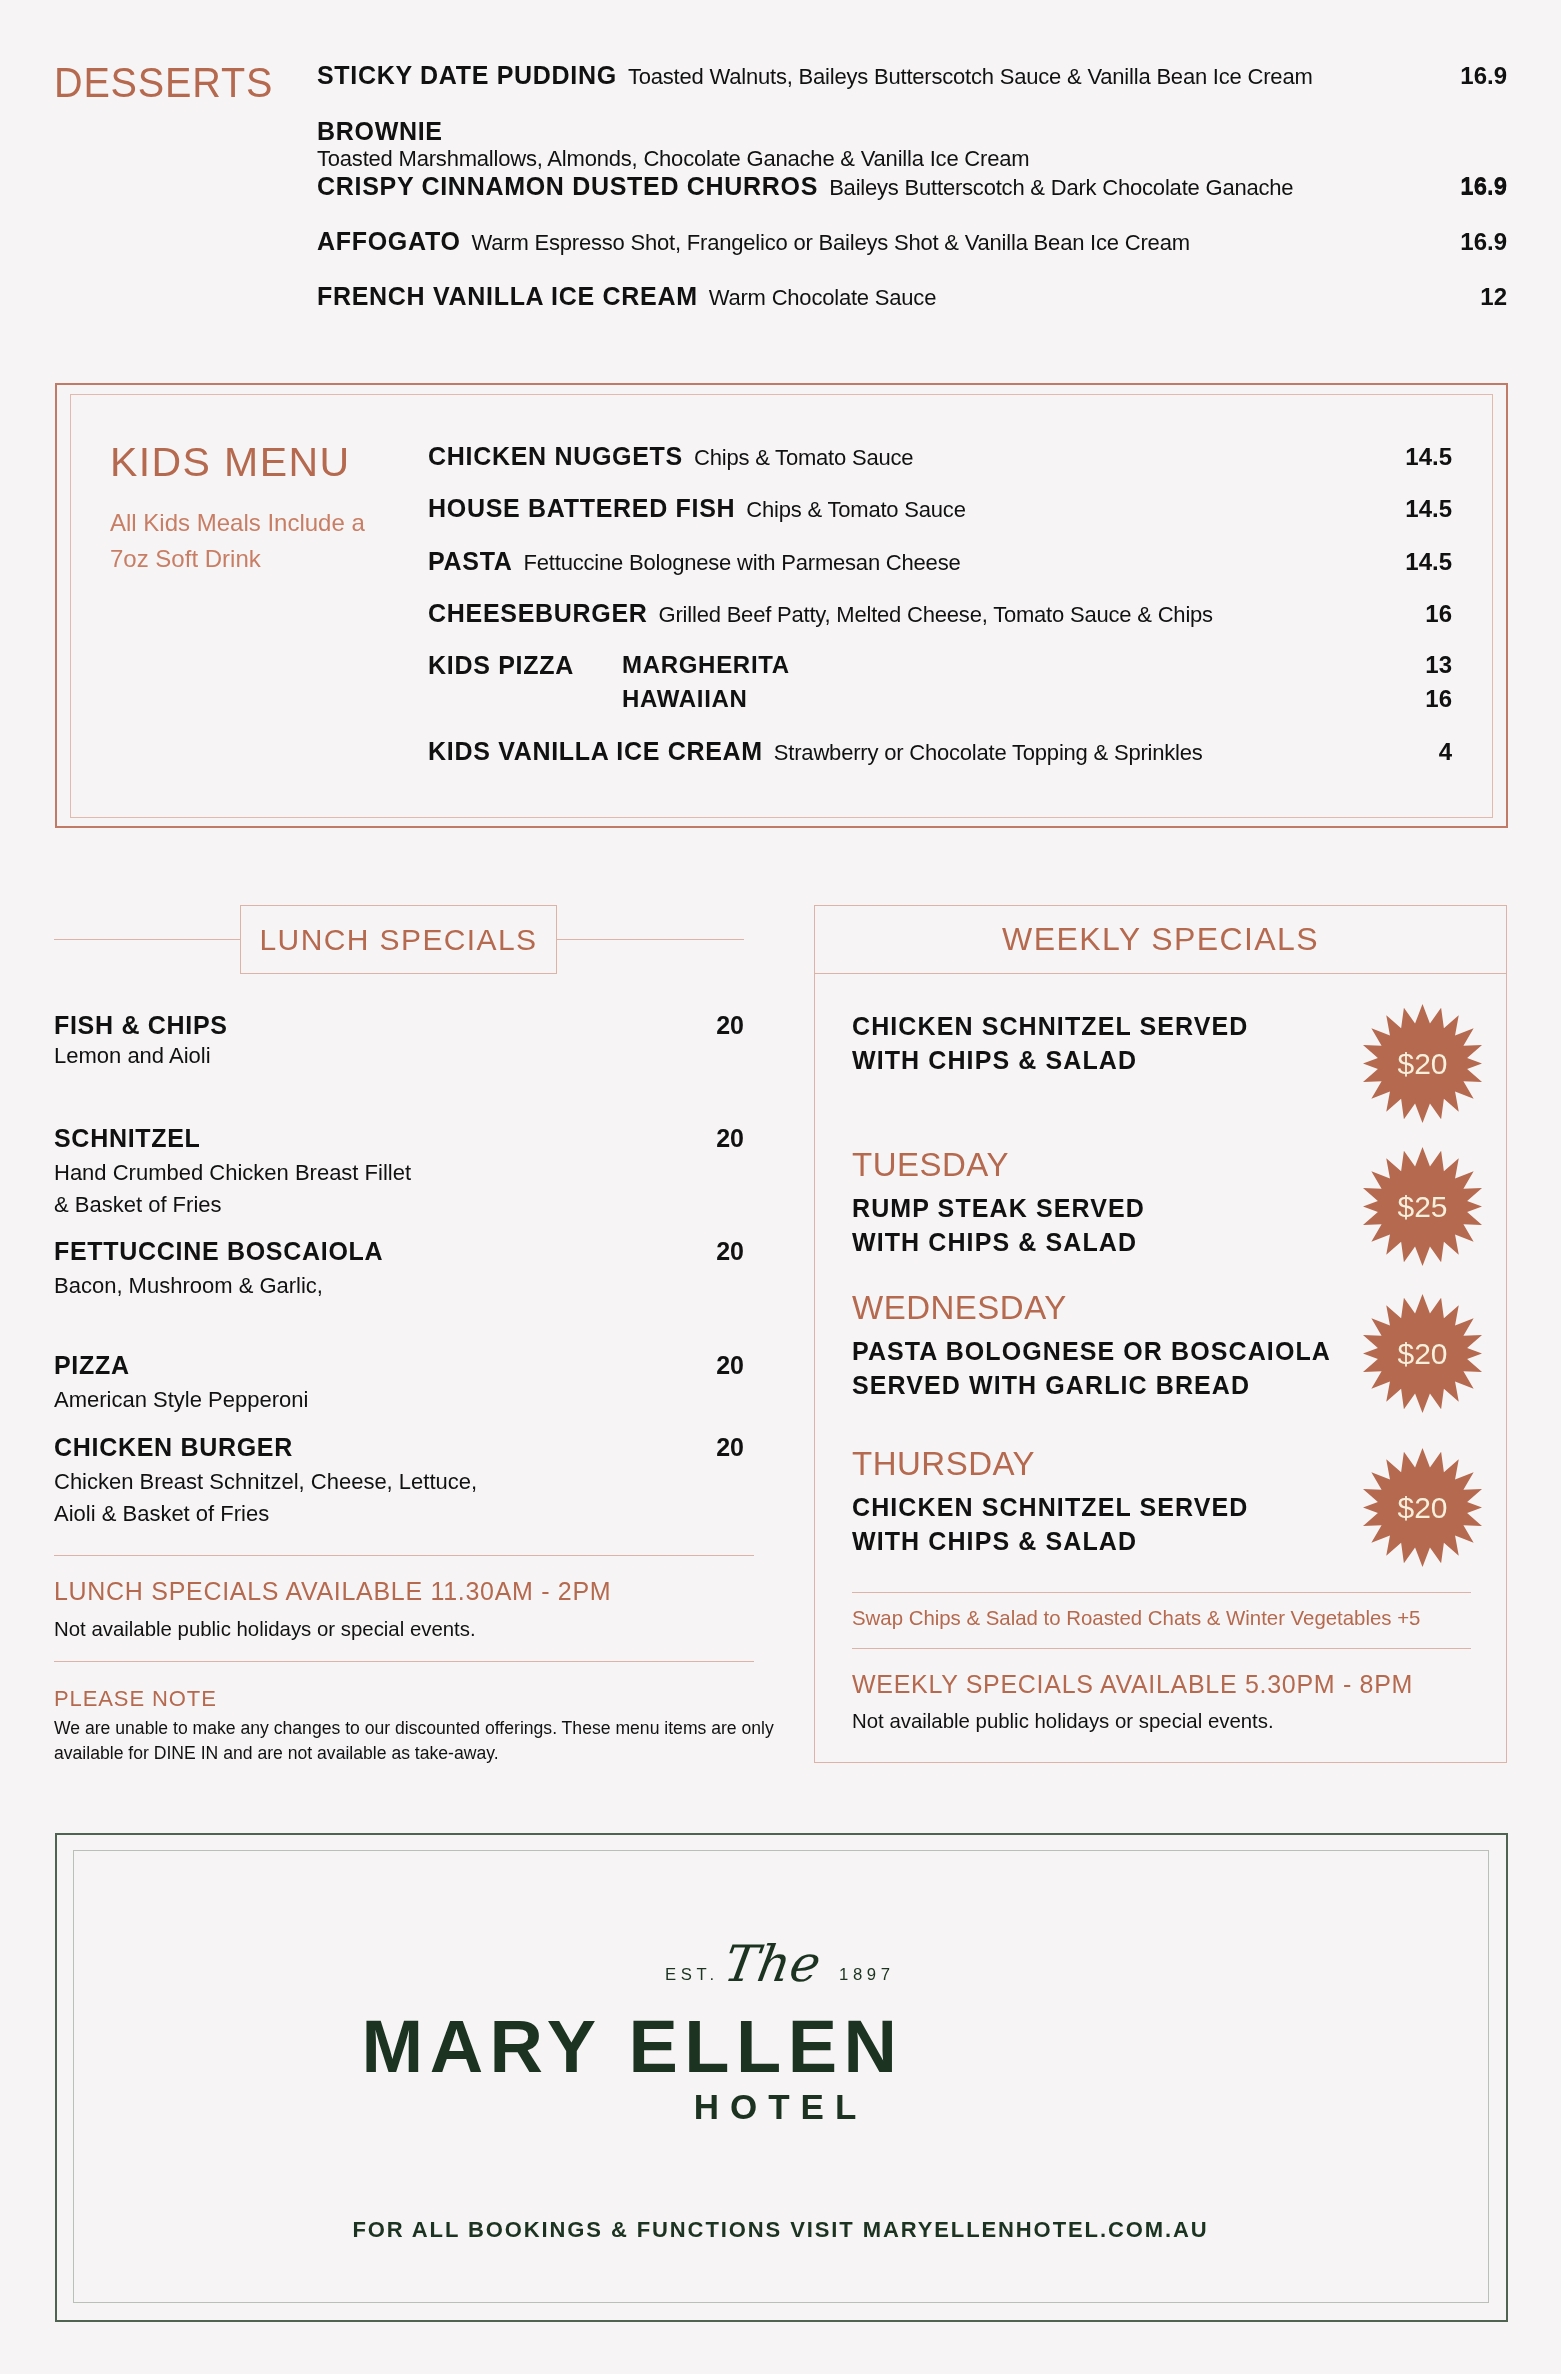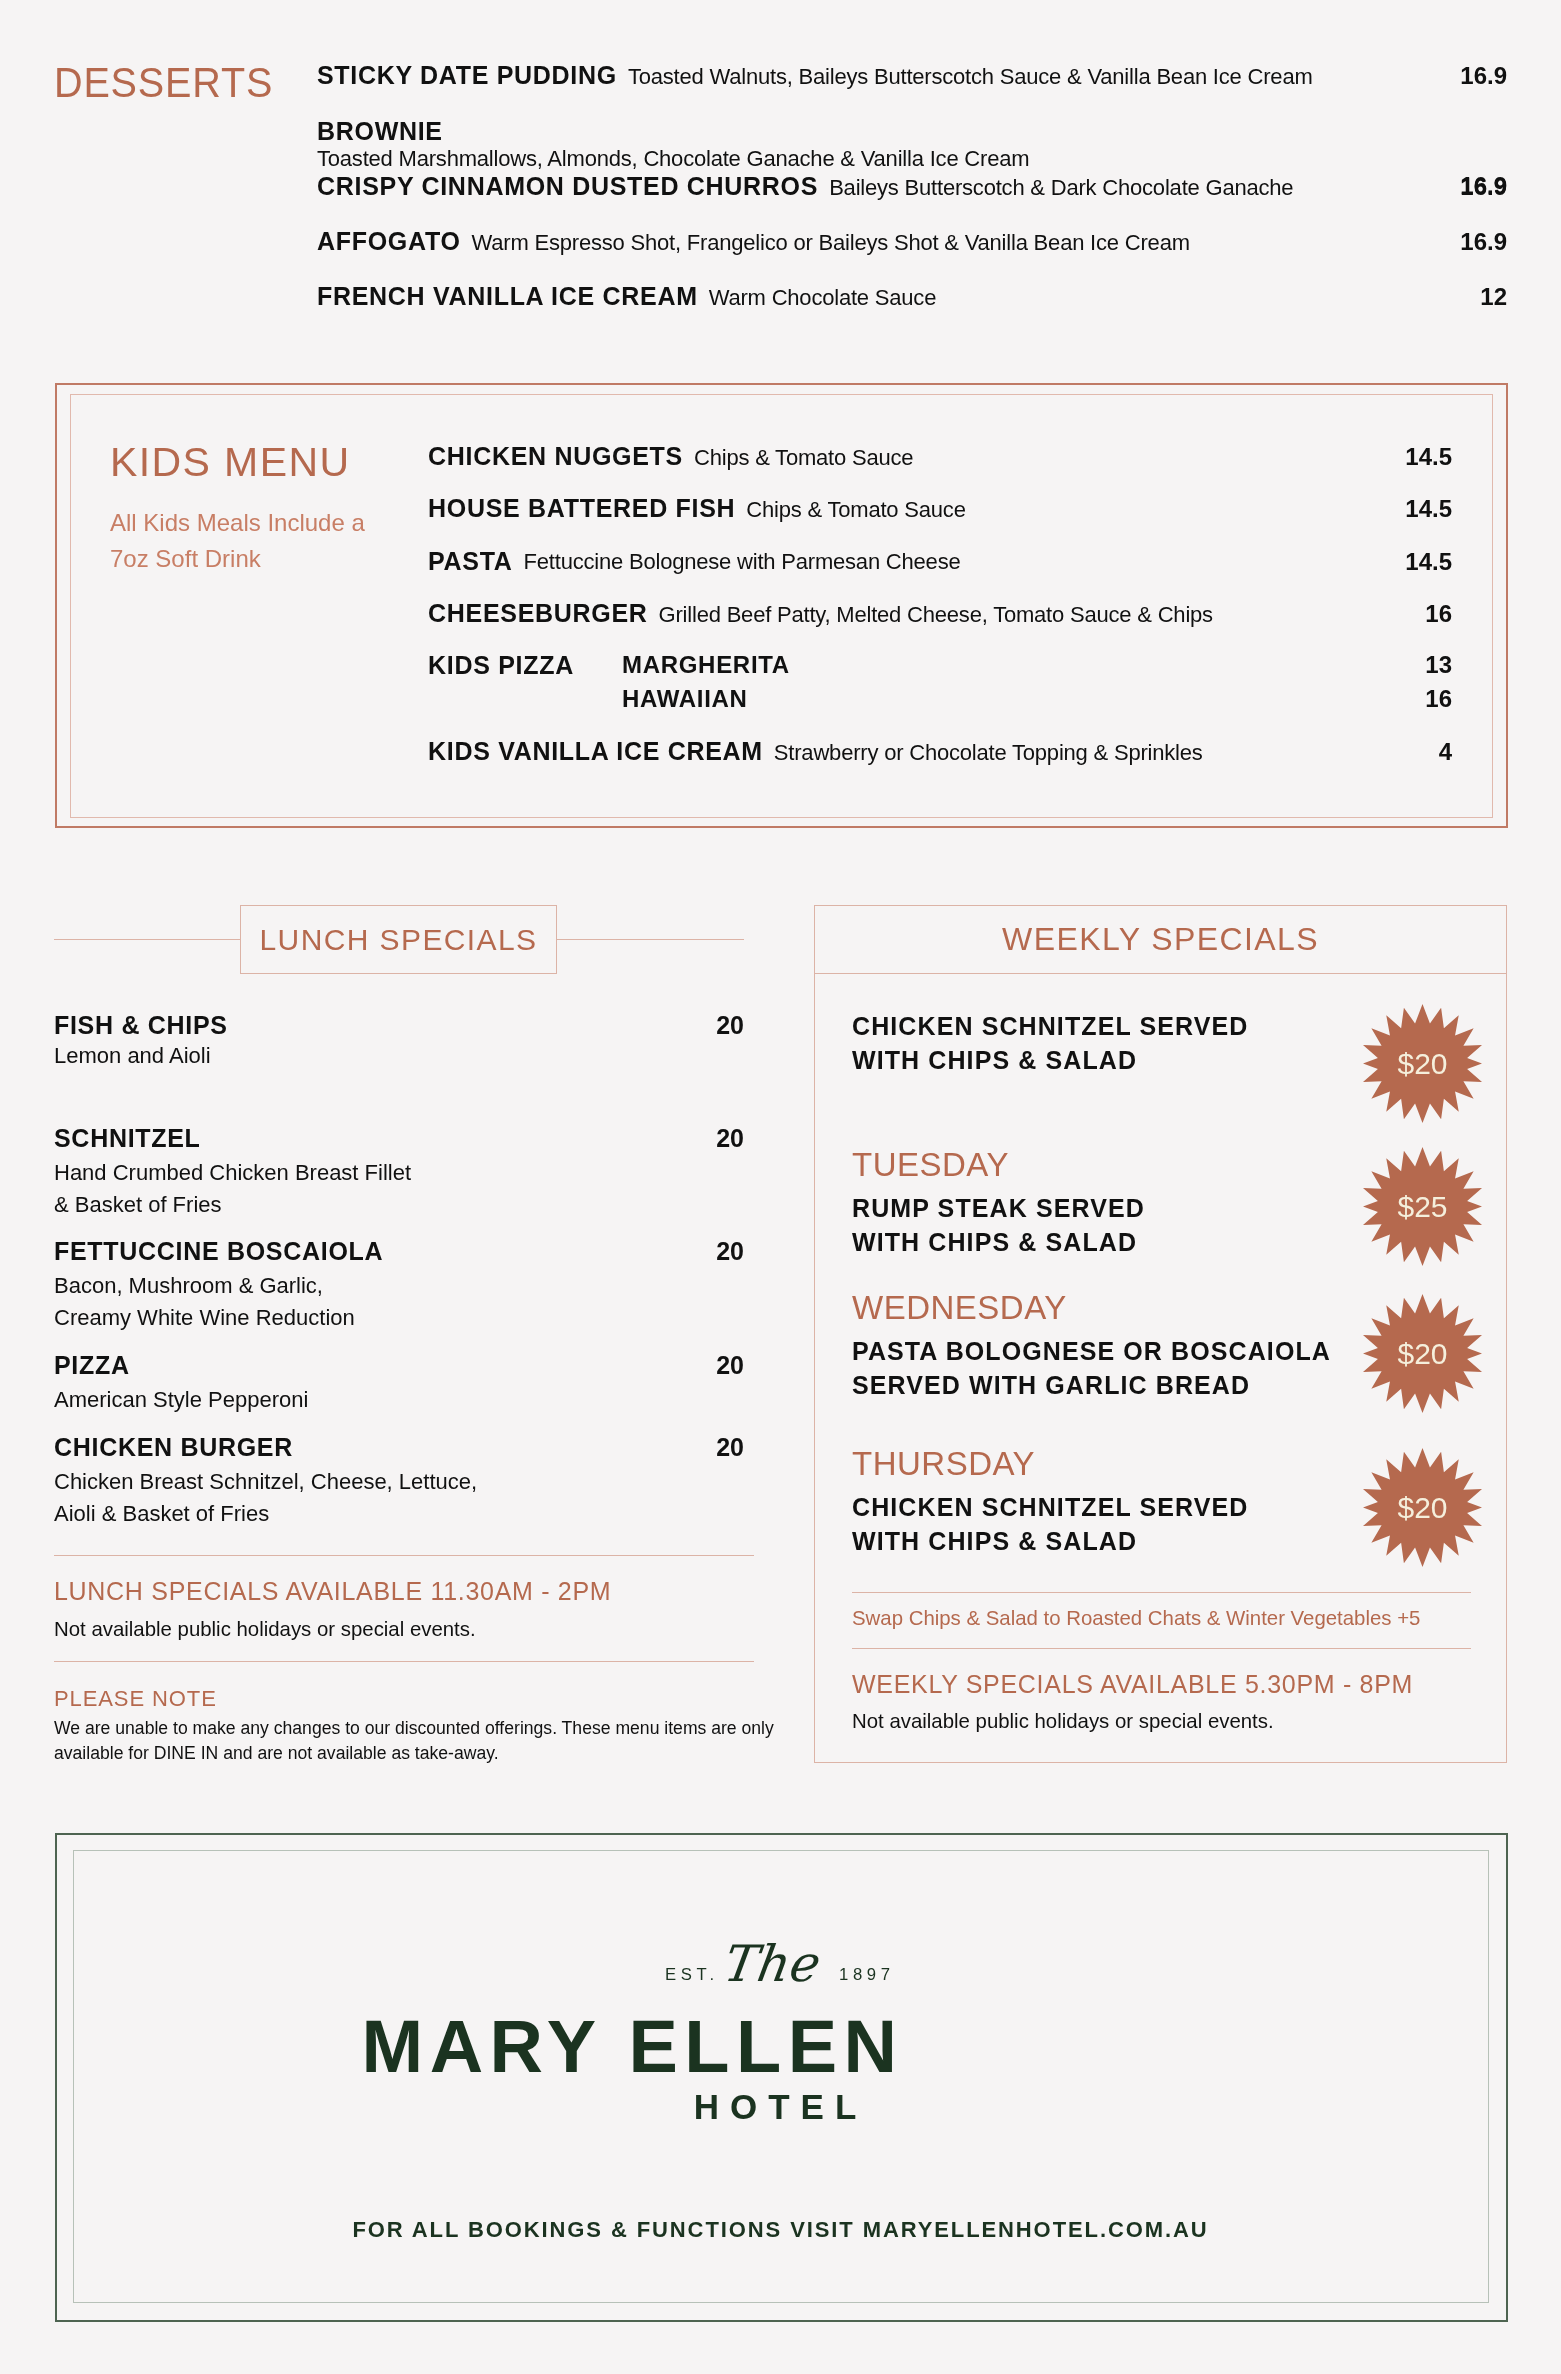--- a/index.html
+++ b/index.html
@@ -98,21 +98,21 @@
 <div class="kids-row" style="top:442px;">
   <span class="item-name">CHICKEN NUGGETS</span>
   <span class="item-desc">Chips &amp; Tomato Sauce</span>
   <span class="price">14.5</span>
 </div>
 <div class="kids-row" style="top:494px;">
   <span class="item-name">HOUSE BATTERED FISH</span>
   <span class="item-desc">Chips &amp; Tomato Sauce</span>
   <span class="price">14.5</span>
 </div>
-<div class="kids-row" style="top:547px;align-items:center;">
+<div class="kids-row" style="top:547px;">
   <span class="item-name">PASTA</span>
   <span class="item-desc">Fettuccine Bolognese with Parmesan Cheese</span>
   <span class="price">14.5</span>
 </div>
 <div class="kids-row" style="top:599px;">
   <span class="item-name">CHEESEBURGER</span>
   <span class="item-desc">Grilled Beef Patty, Melted Cheese, Tomato Sauce &amp; Chips</span>
   <span class="price">16</span>
 </div>
 <div class="kids-row" style="top:651px;">
@@ -142,21 +142,20 @@
 <div class="lunch-item" style="top:1124px;">
   <div class="lname">SCHNITZEL</div>
   <div class="lprice">20</div>
   <div class="ldesc">Hand Crumbed Chicken Breast Fillet</div>
   <div class="ldesc" style="margin-top:0">&amp; Basket of Fries</div>
 </div>
 <div class="lunch-item" style="top:1237px;">
   <div class="lname">FETTUCCINE BOSCAIOLA</div>
   <div class="lprice">20</div>
   <div class="ldesc">Bacon, Mushroom &amp; Garlic,</div>
-  <div class="ldesc" style="margin-top:0">Creamy White Wine Reduction</div>
 </div>
 <div class="lunch-item" style="top:1351px;">
   <div class="lname">PIZZA</div>
   <div class="lprice">20</div>
   <div class="ldesc">American Style Pepperoni</div>
 </div>
 <div class="lunch-item" style="top:1433px;">
   <div class="lname">CHICKEN BURGER</div>
   <div class="lprice">20</div>
   <div class="ldesc">Chicken Breast Schnitzel, Cheese, Lettuce,</div>

